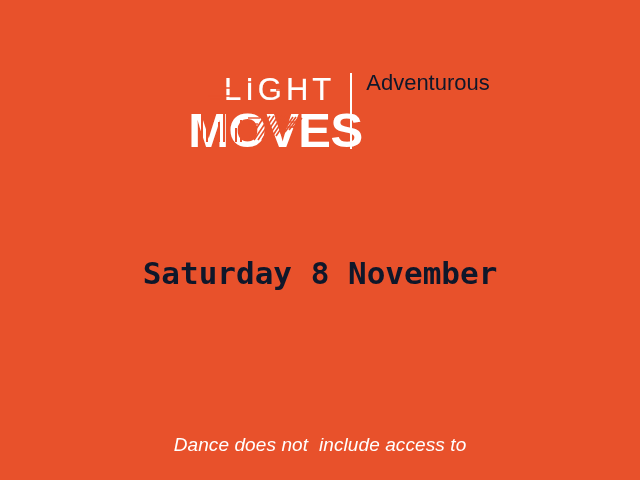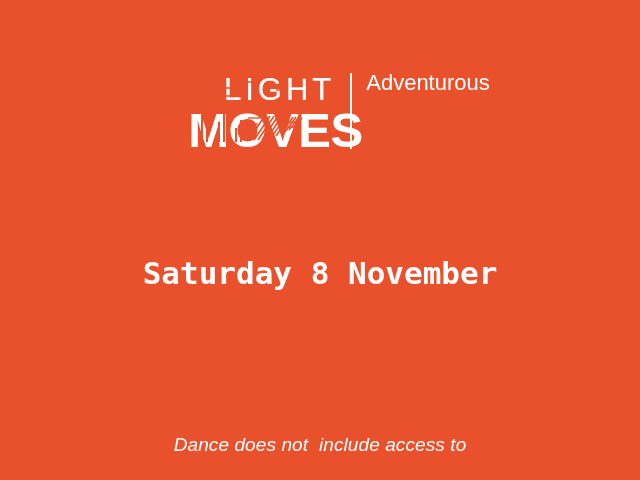--- a/index.html
+++ b/index.html
@@ -84,38 +84,38 @@
   
   #logo-divider {
     width: 2px;
     height: 76px;
     background: #ffffff;
     margin: 3px 14px 0 14px;
     flex: 0 0 auto;
   }
 
   #logo-tagline {
-    color: #ffffff;
+    color: #0f172a;
     font-family: "Liberation Sans", sans-serif;
     font-weight: 400;
     font-size: 22px;
     line-height: 26px;
     letter-spacing: 0px;
     white-space: nowrap;
   }
   #logo-tagline .tagline-line { display: block; }
 
   
   #pass-title {
     position: absolute;
     left: 0;
     top: 252px;
     width: 640px;
     text-align: center;
-    color: #ffffff;
+    color: #0f172a;
     font-family: "DejaVu Sans Mono", "Liberation Mono", monospace;
     font-weight: 700;
     font-size: 31px;
     line-height: 42px;
     letter-spacing: 0px;
   }
   #pass-title .title-line { display: block; }
 
   
   #pass-note {

